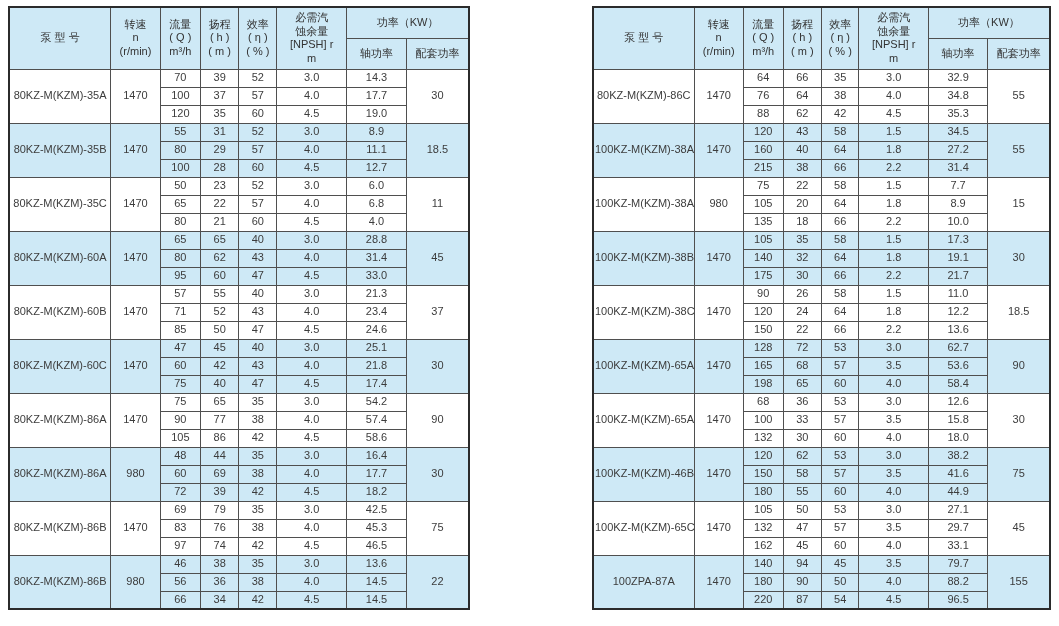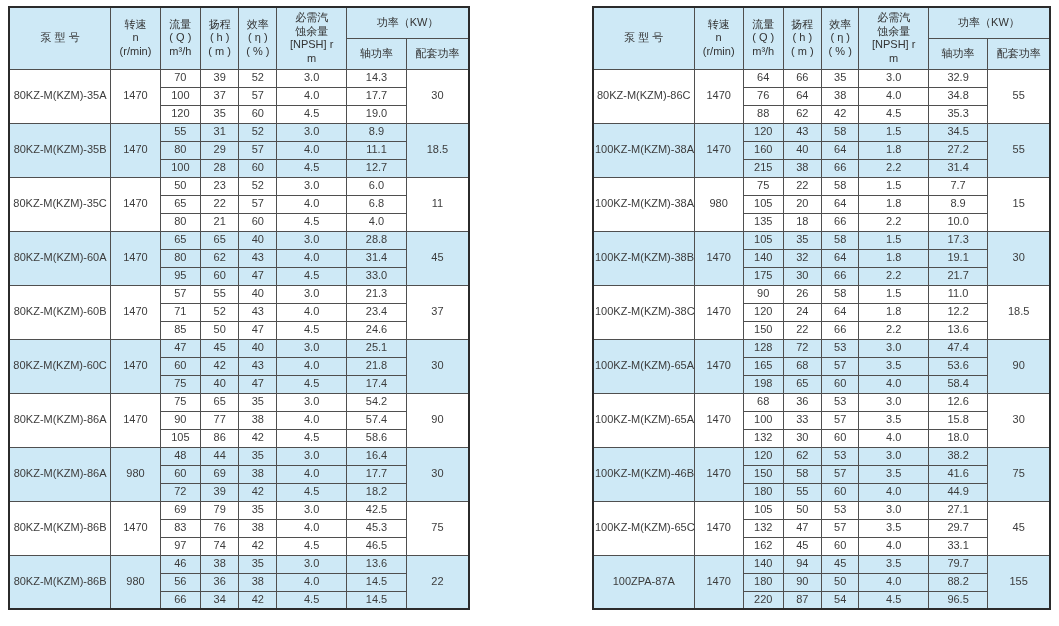--- a/index.html
+++ b/index.html
@@ -471,21 +471,21 @@
             <td>2.2</td>
             <td>13.6</td>
           </tr>
           <tr class="hl">
             <td rowspan="3" class="model-cell">100KZ-M(KZM)-65A</td>
             <td rowspan="3">1470</td>
             <td>128</td>
             <td>72</td>
             <td>53</td>
             <td>3.0</td>
-            <td>47.4</td>
+            <td>62.7</td>
             <td rowspan="3">90</td>
           </tr>
           <tr class="hl">
             <td>165</td>
             <td>68</td>
             <td>57</td>
             <td>3.5</td>
             <td>53.6</td>
           </tr>
           <tr class="hl">

